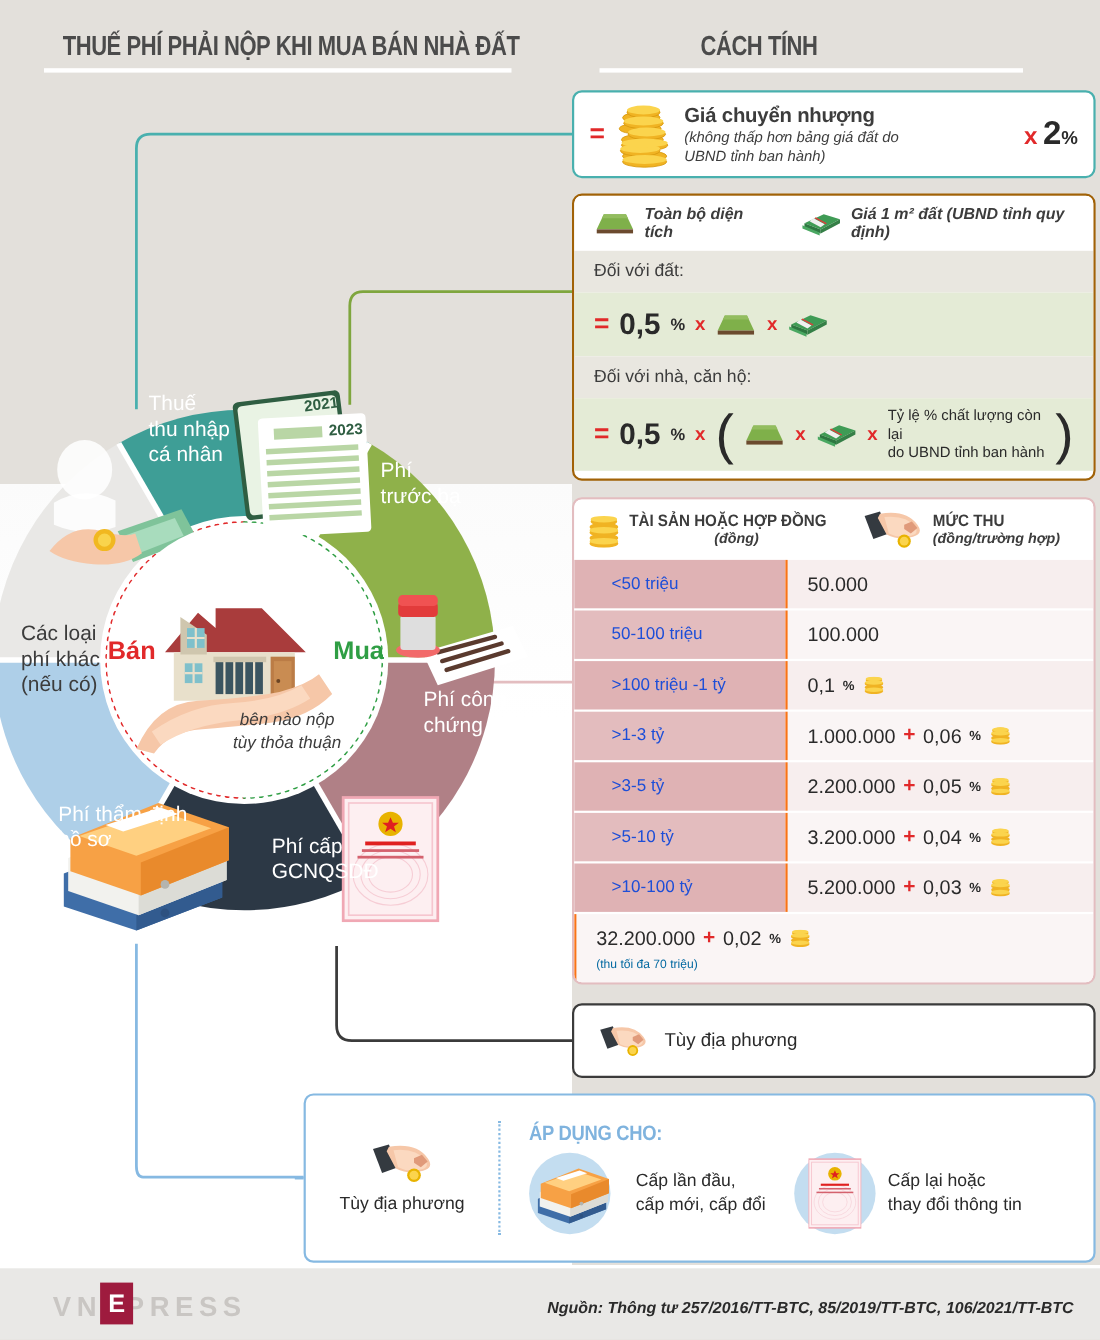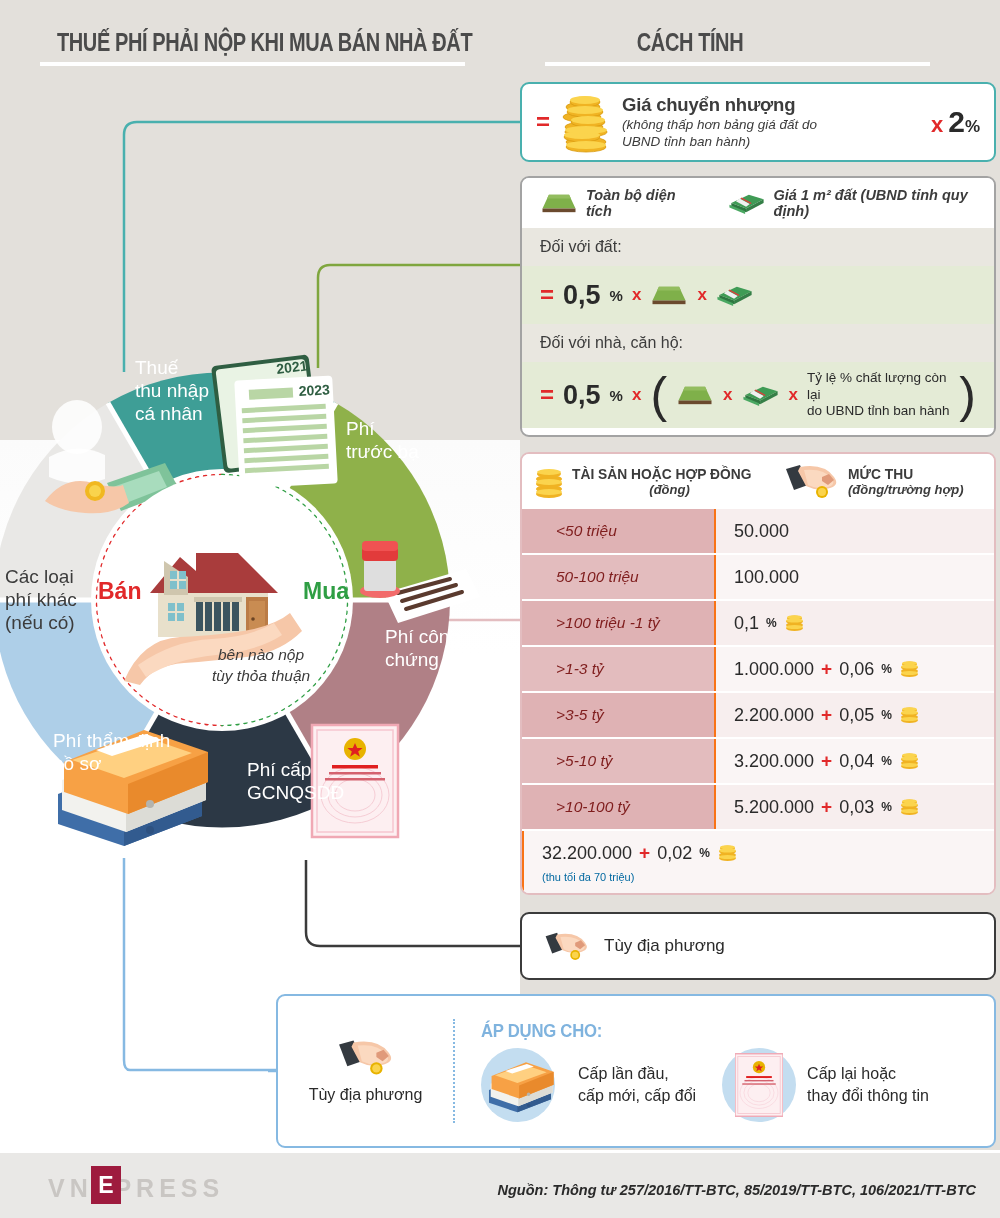--- a/index.html
+++ b/index.html
@@ -33,21 +33,21 @@
 
   
   #connectors{ position:absolute; left:0; top:0; width:1000px; height:1218px; }
 
   
   #wheel{ position:absolute; left:-10px; top:330px; width:500px; height:540px; }
   .wheel-label{
     position:absolute; color:#ffffff; font-size:19px; line-height:1.22;
     font-weight:400;
   }
-  .wheel-label.dark{ color:#3c3c3c; }
+  .wheel-label.dark{ color:#3c3c3c;margin-left:14px; }
   #lbl-tncn{ left:135px; top:356px; }
   #lbl-truocba{ left:346px; top:417px; }
   #lbl-congchung{ left:385px; top:625px; }
   #lbl-gcn{ left:247px; top:758px; }
   #lbl-thamdinh{ left:53px; top:729px; }
   #lbl-khac{ left:5px; top:565px; }
 
   .center-circle{
     position:absolute; left:97px; top:475px; width:250px; height:250px;
     border-radius:50%; background:#ffffff;
@@ -58,21 +58,21 @@
             font-size:23px; font-weight:bold; }
   #lbl-agreement{ position:absolute; left:181px; top:645px; width:160px;
             text-align:center; font-style:italic; font-size:15.5px;
             color:#3c3c3c; line-height:1.35; }
 
   
   .card{ position:absolute; background:#ffffff; border-radius:9px; }
   #card-tax{ left:520px; top:82px; width:476px; height:80px;
              border:2px solid #49b0ae; }
   #card-land{ left:520px; top:176px; width:476px; height:261px;
-             border:2px solid #a3a3a3; overflow:hidden; }
+             border:2px solid #a16207; overflow:hidden; }
   #card-fee{ left:520px; top:452px; width:476px; height:443px;
              border:2px solid #e3bdc0; overflow:hidden; }
   #card-local{ left:520px; top:912px; width:476px; height:68px;
              border:2px solid #3b3b3b; }
   #card-apply{ left:276px; top:994px; width:720px; height:154px;
              border:2px solid #86b9e2; }
 
   .eq{ color:#e1292a; font-weight:bold; }
   .mul{ color:#e1292a; font-weight:bold; }
 
@@ -111,22 +111,22 @@
 
   
   .ft-head{ display:flex; height:53px; background:#ffffff;
             align-items:center; padding-left:12px; }
   .ft-head .col{ display:flex; align-items:center; gap:8px; }
   .ft-head .col1{ width:250px; }
   .ft-head .t1{ font-size:15px; font-weight:bold; color:#3c3c3c;
                 transform:scaleX(0.92); transform-origin:left; white-space:nowrap;}
   .ft-head .t2{ font-size:13px; font-style:italic; font-weight:bold; color:#3c3c3c;text-align:center; }
   .ft-row{ display:flex; border-top:2px solid #ffffff; }
-  .ft-c1{ width:192px; background:#dfb2b4; color:#7f1d1d; font-size:15.5px;
-          padding:13px 0 13px 34px;font-style:italic; }
+  .ft-c1{ width:192px; background:#dfb2b4; color:#1d4ed8; font-size:15.5px;
+          padding:13px 0 13px 34px; }
   .ft-c1.alt{ background:#e3bcbe; }
   .ft-c2{ flex:1; background:#f7eeee; display:flex; align-items:center;
           gap:7px; padding:11px 0 11px 18px; font-size:18px; color:#2a2a2a;
           border-left:2px solid #f97316; flex-wrap:wrap; }
   .ft-c2.alt{ background:#faf5f5; }
   .ft-c2 .plus{ color:#e1292a; font-weight:bold; font-size:19px; }
   .ft-c2 .pct{ font-size:12px; font-weight:bold; vertical-align:super; }
   .ft-note{ font-size:11px; color:#0369a1; width:100%; }
   .coin-sm{ width:21px; height:16px; position:relative; flex:0 0 auto; }
 

